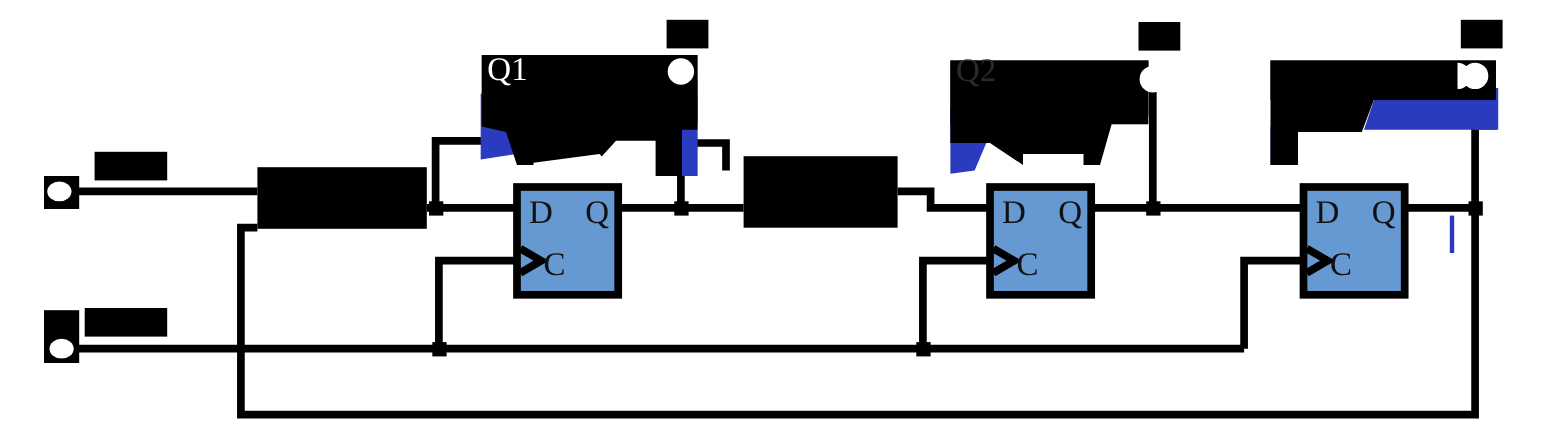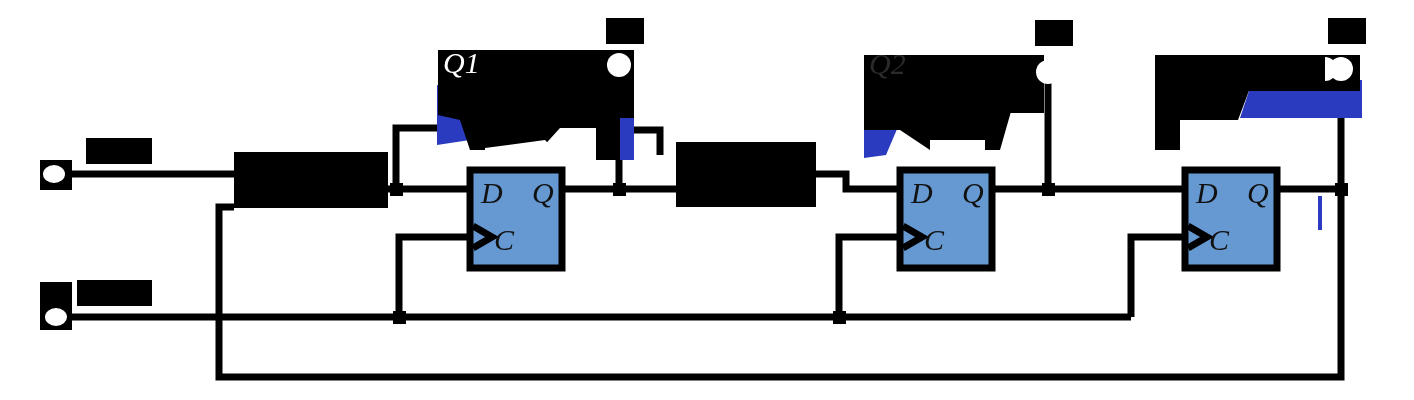--- a/index.html
+++ b/index.html
@@ -1,18 +1,18 @@
 <!DOCTYPE html>
 <html><head>
 <meta charset="utf-8">
 <style>
   html,body{margin:0;padding:0;background:#ffffff;}
   body{width:1414px;height:400px;overflow:hidden;
        font-family:"Liberation Serif", serif;}
-  #canvas{position:relative;width:1414px;height:400px;background:#fff;font-style:italic;}
+  #canvas{position:relative;width:1414px;height:400px;background:#fff;}
   svg{position:absolute;left:0;top:0;}
   .ff-label{font-family:"Liberation Serif", serif;font-size:30px;fill:#111111;}
   .q-label{font-family:"Liberation Serif", serif;font-size:30px;fill:#ffffff;}
   .q-label-dim{font-family:"Liberation Serif", serif;font-size:30px;fill:#2a2a2a;}
 </style>
 </head>
 <body>
 
 <div id="canvas">
 <svg width="1414" height="400" viewBox="0 0 1414 400">

